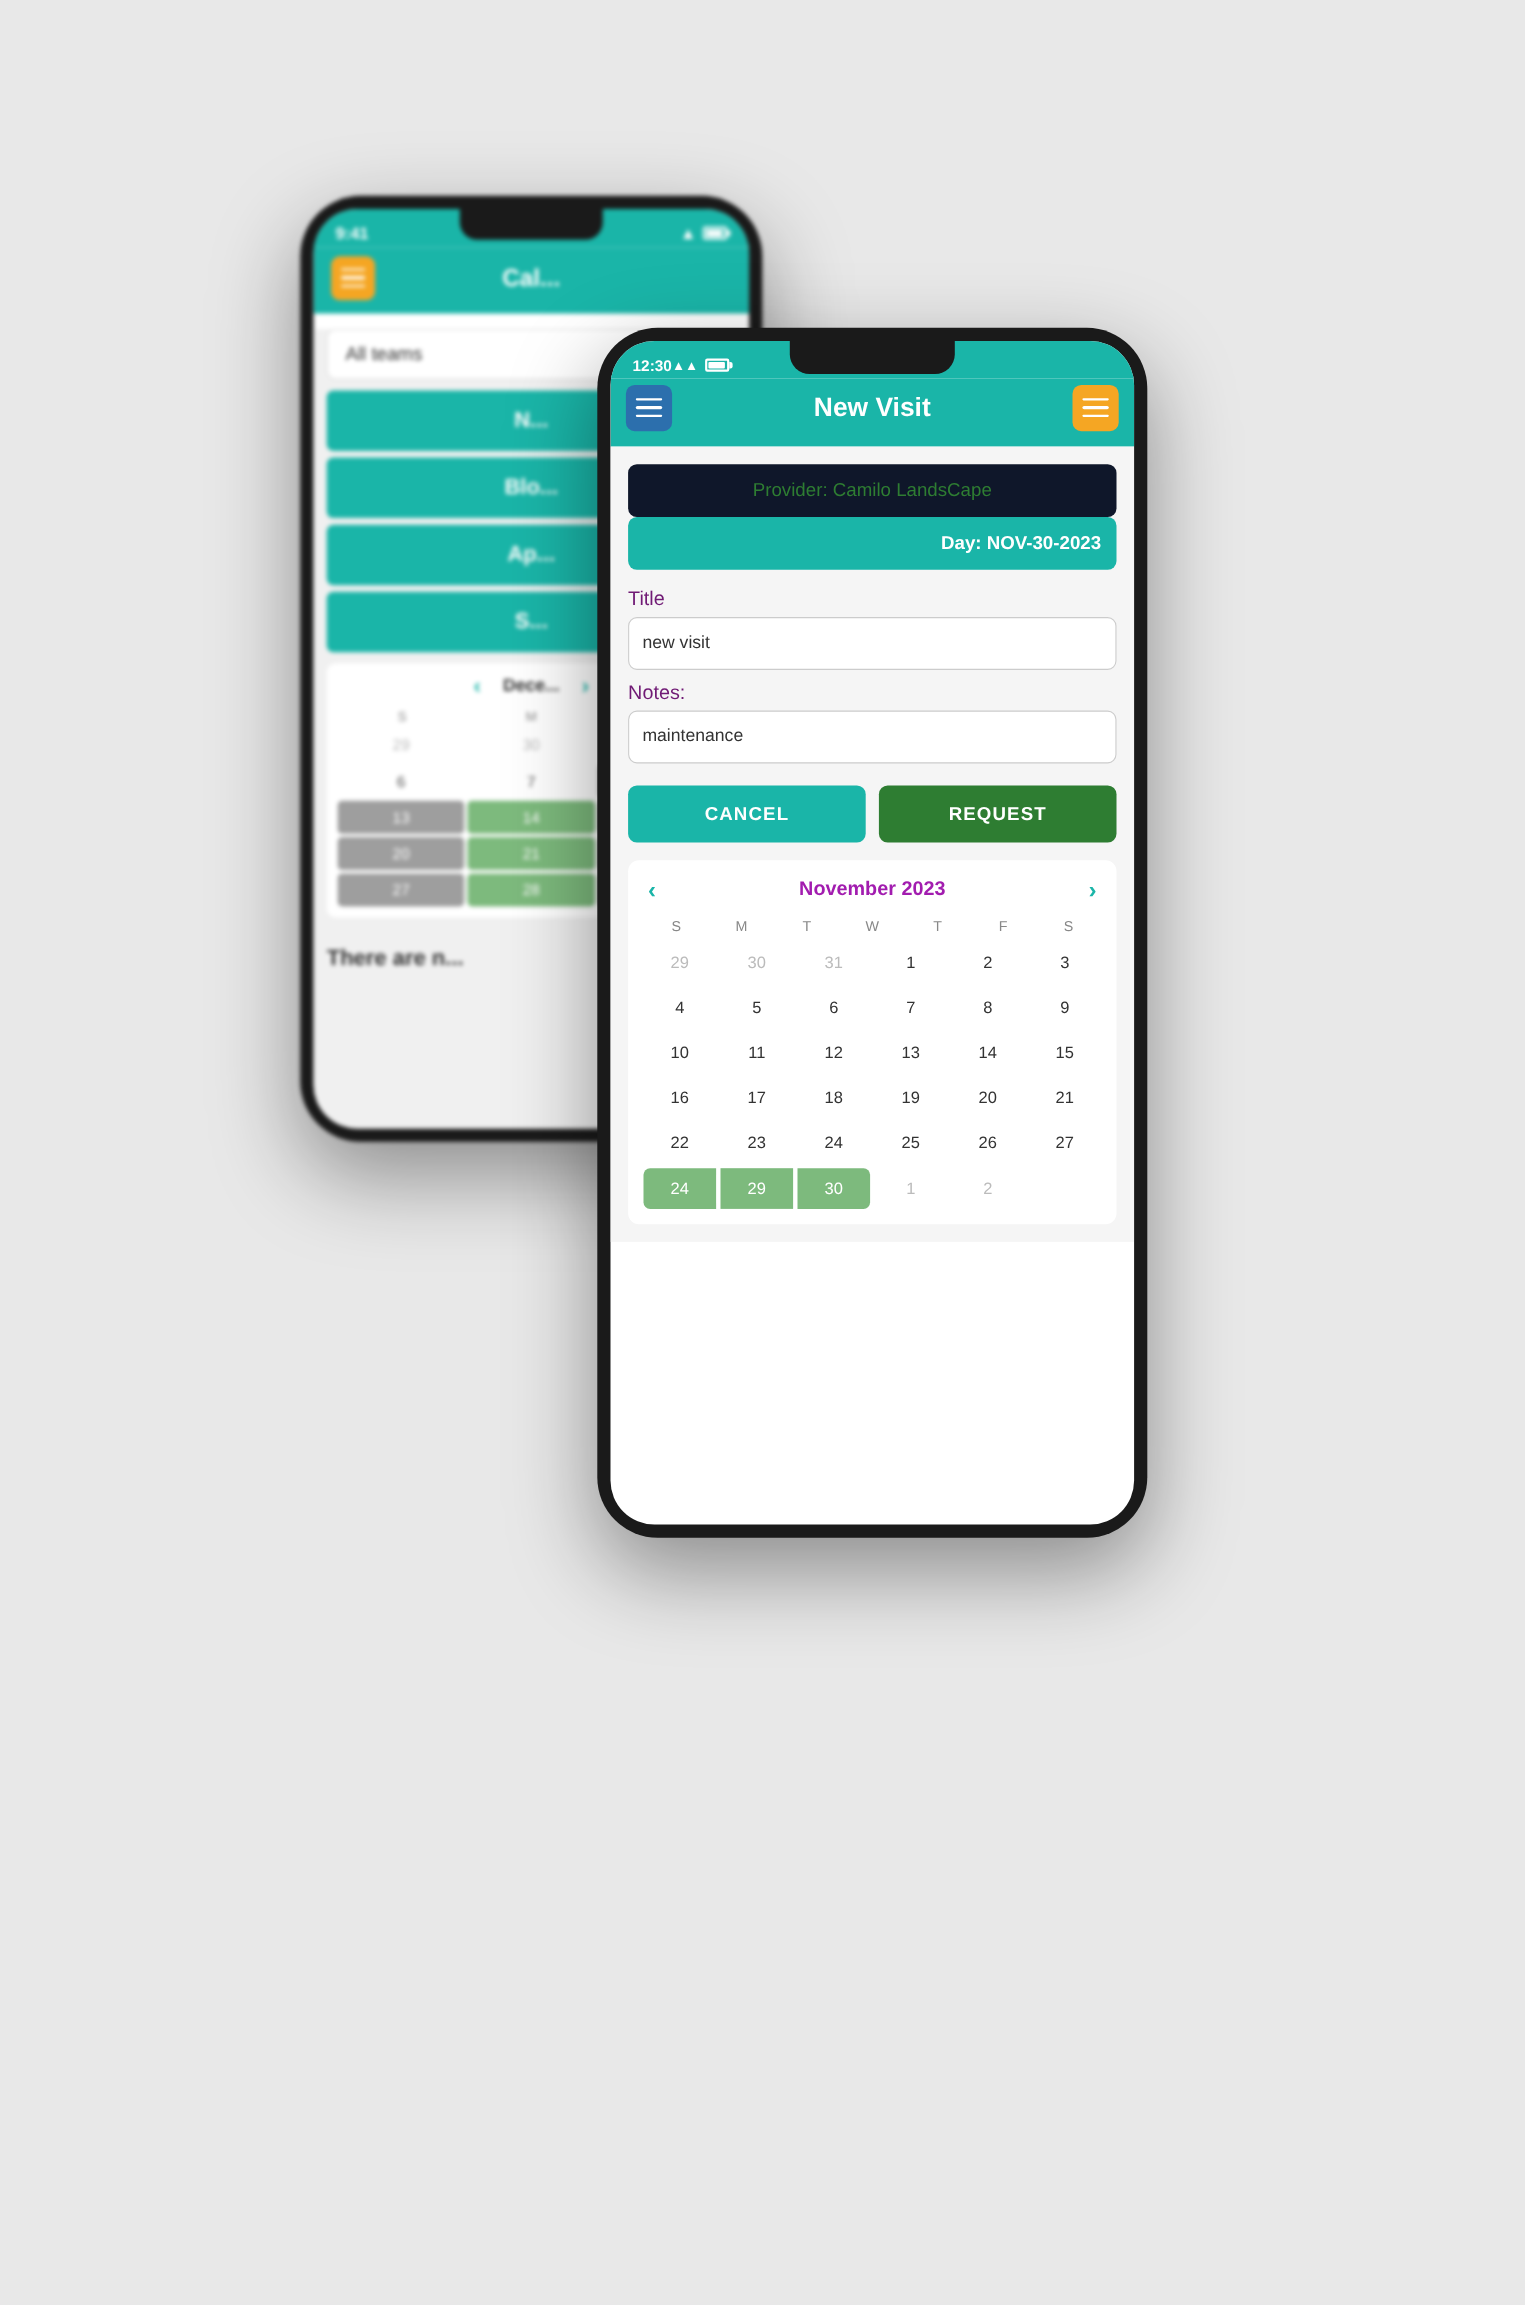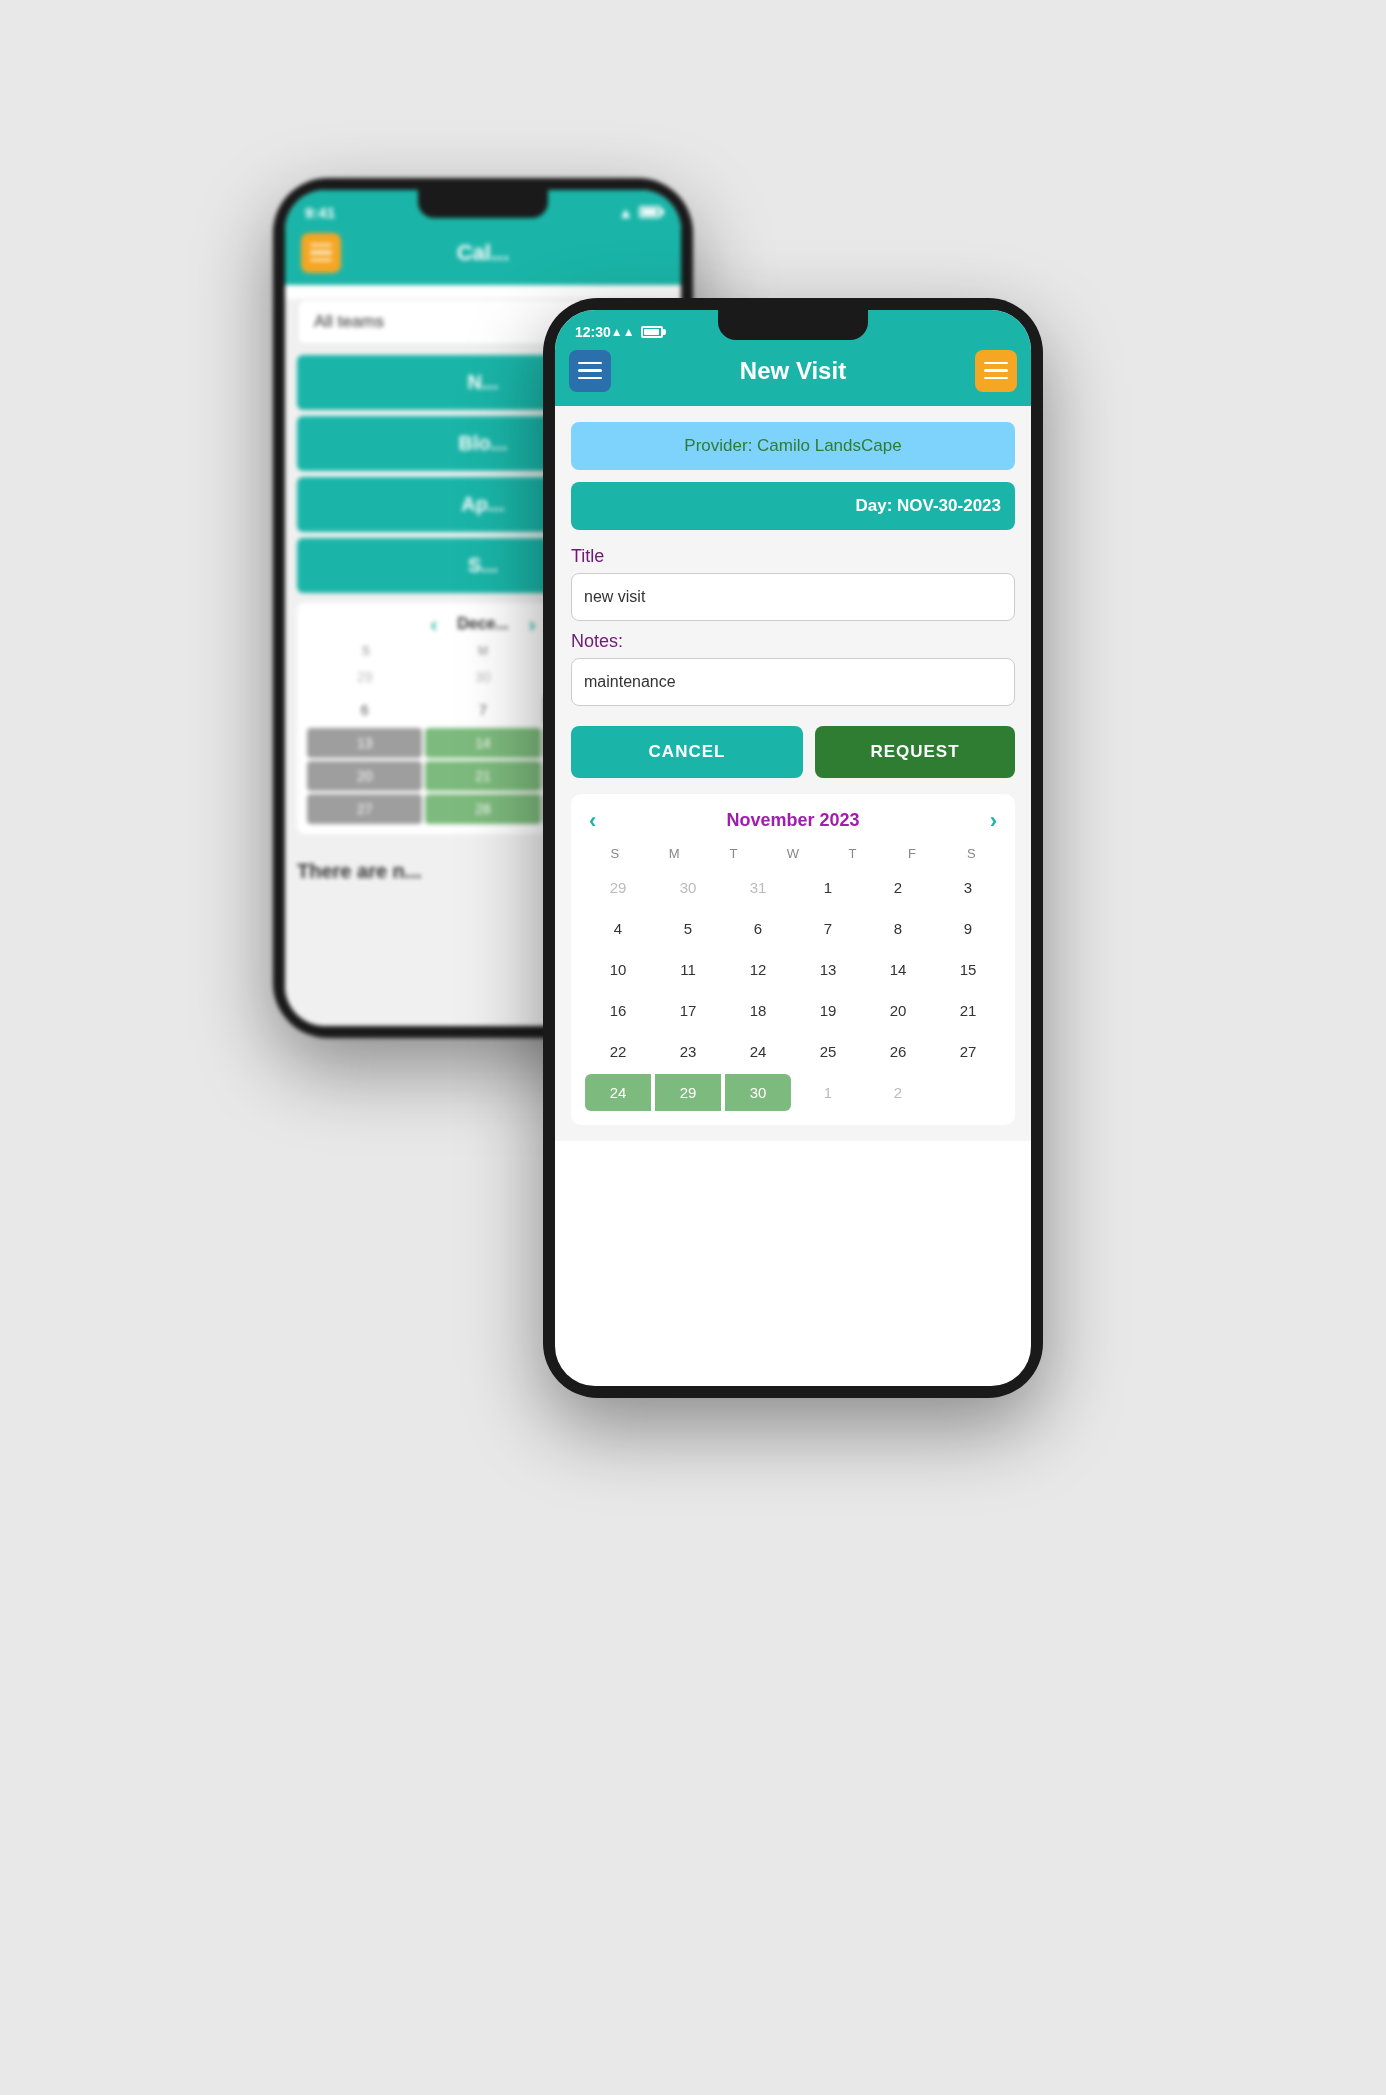--- a/index.html
+++ b/index.html
@@ -331,27 +331,27 @@
       border-radius: 2px;
     }
 
     
     .form-content {
       background: #f5f5f5;
       padding: 16px;
     }
 
     .provider-banner {
-      background: #7dd3fc;
+      background: #0f172a;
       border-radius: 8px;
       padding: 14px;
       text-align: center;
       font-size: 17px;
       color: #2e7d32;
-      margin-bottom: 12px;
+      margin-bottom: 0;
       font-weight: 500;
     }
 
     .day-banner {
       background: #1ab5a8;
       border-radius: 8px;
       padding: 14px;
       text-align: right;
       font-size: 17px;
       color: white;
@@ -391,20 +391,21 @@
       font-size: 17px;
       font-weight: 700;
       border: none;
       border-radius: 8px;
       text-align: center;
       letter-spacing: 1px;
     }
 
     .btn-request {
       flex: 1;
+      padding: 16px;
       background: #2e7d32;
       color: white;
       font-size: 17px;
       font-weight: 700;
       border: none;
       border-radius: 8px;
       text-align: center;
       letter-spacing: 1px;
     }
 

